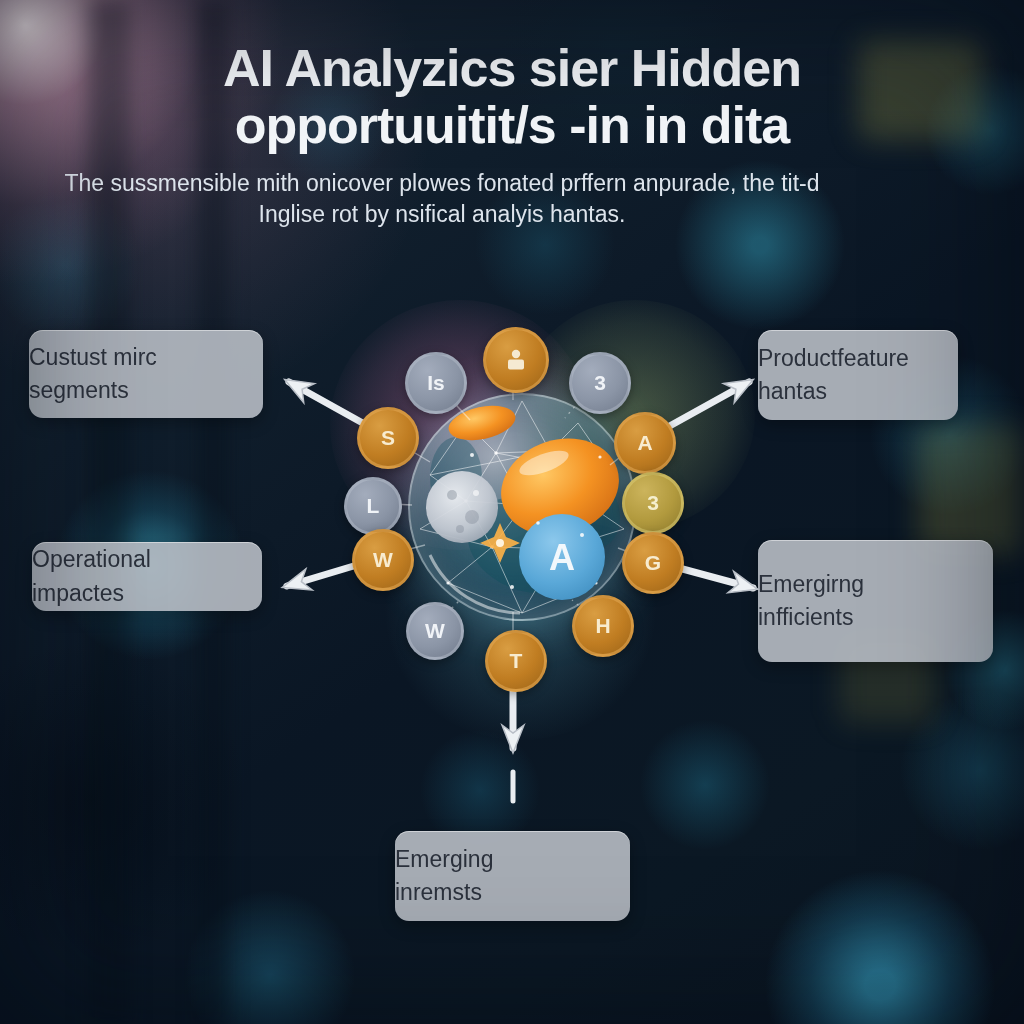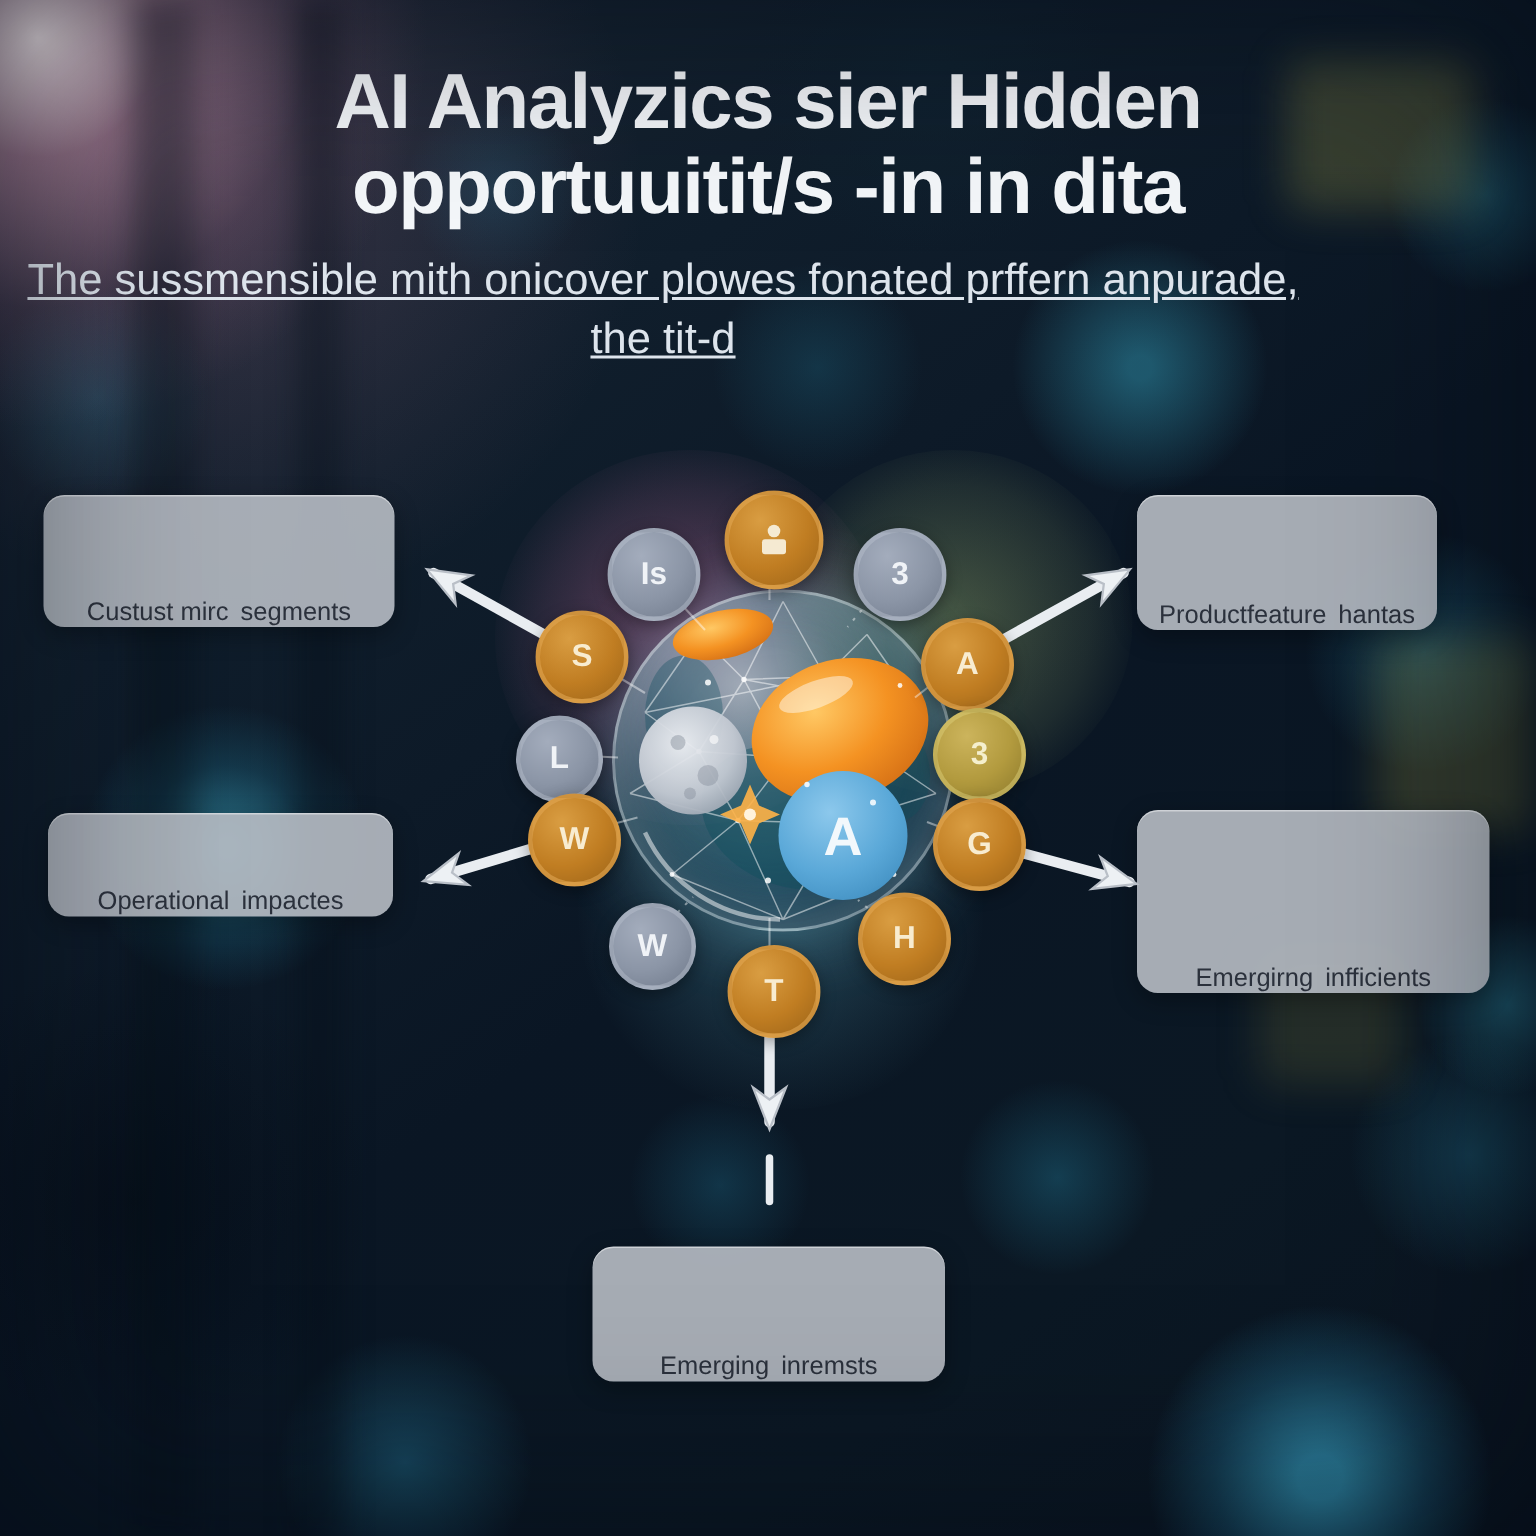--- a/index.html
+++ b/index.html
@@ -32,26 +32,26 @@
   .sq{position:absolute;filter:blur(14px);border-radius:12px;z-index:0;}
   .sq1{left:858px;top:40px;width:125px;height:100px;background:rgba(152,148,70,0.3);}
   .sq2{left:918px;top:425px;width:105px;height:130px;background:rgba(146,142,66,0.28);}
   .sq3{left:840px;top:635px;width:95px;height:88px;background:rgba(130,128,60,0.22);}
   .stripe{position:absolute;top:0;height:1024px;z-index:0;filter:blur(10px);background:rgba(6,14,24,0.4);}
   .st1{left:88px;width:42px;} .st2{left:198px;width:30px;}
   
   .title{position:absolute;left:0;top:40px;width:1024px;text-align:center;z-index:2;
     color:#f4f7fa;font-weight:800;font-size:52px;line-height:1.1;letter-spacing:-1px;}
   .subtitle{position:absolute;left:0;top:168px;width:884px;text-align:center;z-index:2;
-    color:#dde4ec;font-weight:400;font-size:29px;line-height:1.35;text-decoration:underline;}
+    color:#dde4ec;font-weight:400;font-size:23px;line-height:1.35;}
   
   .label-box{position:absolute;z-index:2;background:rgba(183,188,196,0.9);border-radius:14px;
     box-shadow:0 5px 16px rgba(0,0,0,0.3), inset 0 1px 0 rgba(255,255,255,0.45);
-    display:flex;align-items:flex-end;justify-content:center;gap:8px;
-    color:#2b313c;font-size:17px;line-height:1.1;}
+    display:flex;flex-direction:column;align-items:flex-start;justify-content:center;gap:8px;
+    color:#2b313c;font-size:23px;line-height:1.1;}
   .bx-tl{left:29px;top:330px;width:234px;height:88px;}
   .bx-tr{left:758px;top:330px;width:200px;height:90px;}
   .bx-bl{left:32px;top:542px;width:230px;height:69px;}
   .bx-br{left:758px;top:540px;width:235px;height:122px;}
   .bx-bc{left:395px;top:831px;width:235px;height:90px;}
   
   .glow{position:absolute;z-index:1;border-radius:50%;}
   .glow-pink{left:330px;top:300px;width:260px;height:250px;background:radial-gradient(circle, rgba(240,130,185,0.4) 0%, rgba(240,130,185,0.12) 55%, transparent 75%);}
   .glow-lime{left:515px;top:300px;width:240px;height:230px;background:radial-gradient(circle, rgba(205,230,135,0.3) 0%, rgba(205,230,135,0.1) 55%, transparent 75%);}
   .glow-cyan{left:378px;top:475px;width:285px;height:265px;background:radial-gradient(circle, rgba(115,215,240,0.26) 0%, transparent 70%);}
@@ -86,20 +86,21 @@
   <div class="sq sq3"></div>
   <div class="stripe st1"></div>
   <div class="stripe st2"></div>
 
   <div class="title">
     <div>AI Analyzics sier Hidden</div>
     <div>opportuuitit/s -in in dita</div>
   </div>
   <div class="subtitle">
     <div>The sussmensible mith onicover plowes fonated prffern anpurade, the tit-d</div>
+    <div>Inglise rot by nsifical analyis hantas.</div>
   </div>
 
   <div class="glow glow-pink"></div>
   <div class="glow glow-lime"></div>
   <div class="glow glow-cyan"></div>
 
   <div class="sphere">
     <svg width="224" height="224" viewBox="0 0 224 224">
       <defs>
         <radialGradient id="orangeGrad" cx="0.4" cy="0.32" r="0.75">

